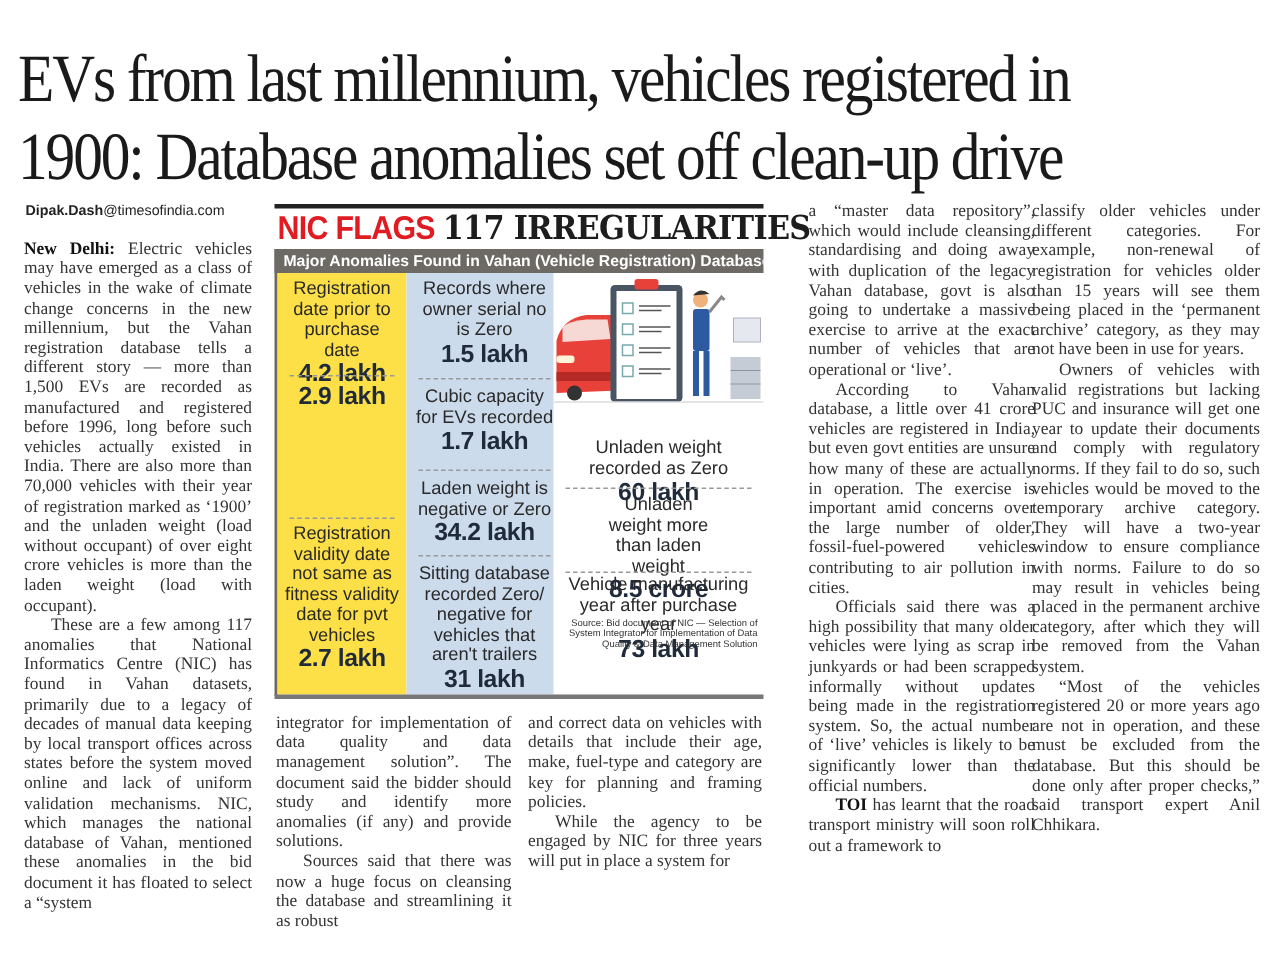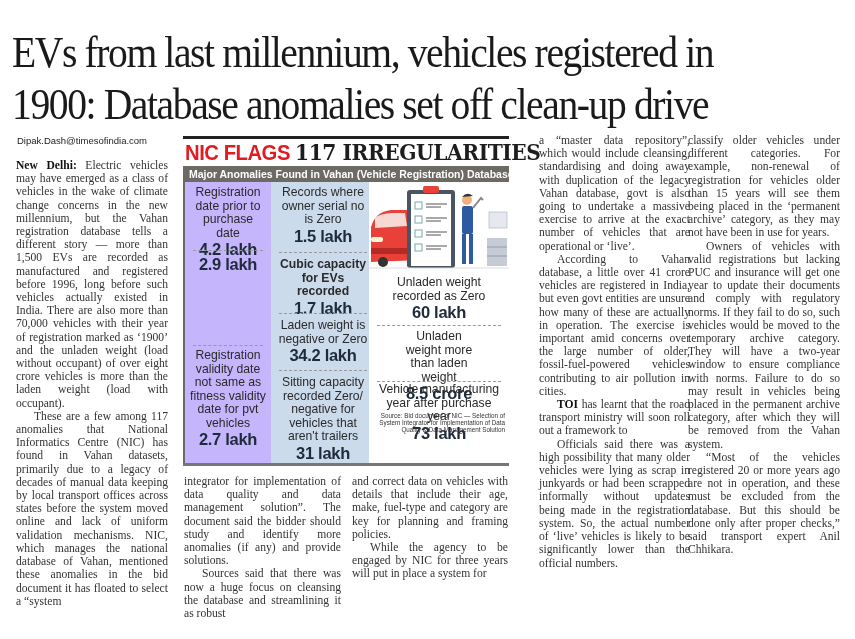--- a/index.html
+++ b/index.html
@@ -11,21 +11,21 @@
     font-family: "Liberation Serif", serif;
     font-size: 45px; line-height: 52px; letter-spacing: -1.6px;
     color: #1a1a1a; transform: scaleX(0.88); transform-origin: left top;
     width: 950px;
   }
 
   .byline {
     position: absolute; left: 17px; top: 135px;
     font-family: "Liberation Sans", sans-serif; font-size: 9.5px; color: #222;
   }
-  .byline b { font-weight: normal; }
+  .byline b { font-weight: bold; }
 
   .col {
     position: absolute;
     font-family: "Liberation Serif", serif;
     font-size: 11.6px; line-height: 13.2px; color: #333;
     text-align: justify; hyphens: manual;
   }
   .col p { margin: 0; }
   .col p.indent { text-indent: 18px; }
   .col b { color: #111; }
@@ -50,21 +50,21 @@
   .info-title .red { color: #e01b22; }
   .info-title .blk { color: #1d1d1d; font-family: "DejaVu Serif", serif; }
   .info-sub {
     position: absolute; left: 0; top: 30px; width: 326px; height: 16px;
     background: #6d6a66; color: #fff; font-size: 10.5px; font-weight: bold;
     line-height: 16px; padding-left: 6px; white-space: nowrap; overflow: hidden;
   }
   .info-border-left { position: absolute; left: 0; top: 30px; width: 2px; height: 298px; background: #6d6a66; }
   .info-border-bottom { position: absolute; left: 0; top: 327px; width: 326px; height: 3px; background: #777; }
 
-  .info-c1 { position: absolute; left: 2px; top: 46px; width: 86px; height: 281px; background: #c4b5fd; }
+  .info-c1 { position: absolute; left: 2px; top: 46px; width: 86px; height: 281px; background: #fde047; }
   .info-c2 { position: absolute; left: 88px; top: 46px; width: 104px; height: 281px; background: #ccdbec; }
   .info-c3 { position: absolute; left: 186px; top: 46px; width: 140px; height: 281px; background: #fff; }
 
   .stat { position: absolute; left: 0; width: 100%; text-align: center; color: #2a2a2a; }
   .stat .lbl { font-size: 12.2px; line-height: 13.5px; font-family: "Liberation Sans", sans-serif; }
   .stat .val { font-size: 16.5px; font-weight: bold; line-height: 18px; color: #1f2a3a; letter-spacing: -0.3px; }
   .sep { position: absolute; left: 8px; right: 8px; height: 0; border-top: 1px dashed #999; }
 
   .art { position: absolute; left: 0; top: 0; width: 140px; height: 90px; }
 
@@ -115,31 +115,31 @@
     </div>
   </div>
 
   <div class="info-c2">
     <div class="stat" style="top:4px;">
       <div class="lbl" style="padding:0 6px;">Records where owner serial no is Zero</div>
       <div class="val">1.5 lakh</div>
     </div>
     <div class="sep" style="top:70px;"></div>
     <div class="stat" style="top:76px;">
-      <div class="lbl" style="padding:0 4px;font-weight:bold;">Cubic capacity for EVs recorded</div>
+      <div class="lbl" style="padding:0 4px;">Cubic capacity for EVs recorded</div>
       <div class="val">1.7 lakh</div>
     </div>
     <div class="sep" style="top:131px;"></div>
     <div class="stat" style="top:137px;">
       <div class="lbl" style="padding:0 0;">Laden weight is negative or Zero</div>
       <div class="val">34.2 lakh</div>
     </div>
     <div class="sep" style="top:188px;"></div>
     <div class="stat" style="top:194px;">
-      <div class="lbl" style="padding:0 4px;">Sitting capacity recorded Zero/ negative for vehicles that aren't trailers</div>
+      <div class="lbl" style="padding:0 4px;">Sitting database recorded Zero/ negative for vehicles that aren't trailers</div>
       <div class="val">31 lakh</div>
     </div>
   </div>
 
   <div class="info-c3">
     <svg class="art" viewBox="0 0 140 90">
 
       <g>
         <path d="M2 45 Q6 30 22 28 L40 28 Q48 30 50 40 L52 78 L2 80 Z" fill="#e8413a"></path>
         <path d="M6 36 Q10 32 22 31 L36 31 L38 44 L6 46 Z" fill="#f6d9d5"></path>
@@ -182,21 +182,21 @@
       <g>
         <rect x="120" y="30" width="18" height="16" fill="#e5e9ef" stroke="#aab" stroke-width="0.6"></rect>
         <rect x="118" y="56" width="20" height="28" fill="#c5ccd6"></rect>
         <line x1="118" y1="65" x2="138" y2="65" stroke="#8a93a0" stroke-width="0.8"></line>
         <line x1="118" y1="74" x2="138" y2="74" stroke="#8a93a0" stroke-width="0.8"></line>
       </g>
       <line x1="0" y1="86" x2="140" y2="86" stroke="#ddd" stroke-width="1"></line>
     </svg>
 
     <div class="stat" style="top:94px;">
-      <div class="lbl" style="padding:0 14px;">Unladen weight recorded as Zero</div>
+      <div class="lbl" style="padding:0 14px;margin-top:16px;">Unladen weight recorded as Zero</div>
       <div class="val">60 lakh</div>
     </div>
     <div class="sep" style="top:143px;"></div>
     <div class="stat" style="top:148px;">
       <div class="lbl" style="padding:0 32px;">Unladen weight more than laden weight</div>
       <div class="val">8.5 crore</div>
     </div>
     <div class="sep" style="top:199px;"></div>
     <div class="stat" style="top:201px;">
       <div class="lbl" style="padding:0 4px;">Vehicle manufacturing year after purchase year</div>
@@ -214,21 +214,21 @@
 </div>
 
 <div class="col" id="col3">
   <p>and correct data on vehicles with details that include their age, make, fuel-type and category are key for planning and framing policies.</p>
   <p class="indent">While the agency to be engaged by NIC for three years will put in place a system for</p>
 </div>
 
 <div class="col" id="col4">
   <p>a “master data repository”, which would include cleansing, standardising and doing away with duplication of the legacy Vahan database, govt is also going to undertake a massive exercise to arrive at the exact number of vehicles that are operational or ‘live’.</p>
   <p class="indent">According to Vahan database, a little over 41 crore vehicles are registered in India, but even govt entities are unsure how many of these are actually in operation. The exercise is important amid concerns over the large number of older, fossil-fuel-powered vehicles contributing to air pollution in cities.</p>
+  <p class="indent">Officials said there was a high possibility that many older vehicles were lying as scrap in junkyards or had been scrapped informally without updates being made in the registration system. So, the actual number of ‘live’ vehicles is likely to be significantly lower than the official numbers.</p>
   <p class="indent"><b>TOI</b><span> has learnt that the road transport ministry will soon roll out a framework to</span></p>
-  <p class="indent">Officials said there was a high possibility that many older vehicles were lying as scrap in junkyards or had been scrapped informally without updates being made in the registration system. So, the actual number of ‘live’ vehicles is likely to be significantly lower than the official numbers.</p>
 </div>
 
 <div class="col" id="col5">
   <p>classify older vehicles under different categories. For example, non-renewal of registration for vehicles older than 15 years will see them being placed in the ‘permanent archive’ category, as they may not have been in use for years.</p>
   <p class="indent">Owners of vehicles with valid registrations but lacking PUC and insurance will get one year to update their documents and comply with regulatory norms. If they fail to do so, such vehicles would be moved to the temporary archive category. They will have a two-year window to ensure compliance with norms. Failure to do so may result in vehicles being placed in the permanent archive category, after which they will be removed from the Vahan system.</p>
   <p class="indent">“Most of the vehicles registered 20 or more years ago are not in operation, and these must be excluded from the database. But this should be done only after proper checks,” said transport expert Anil Chhikara.</p>
 </div>
 
 </body></html>

